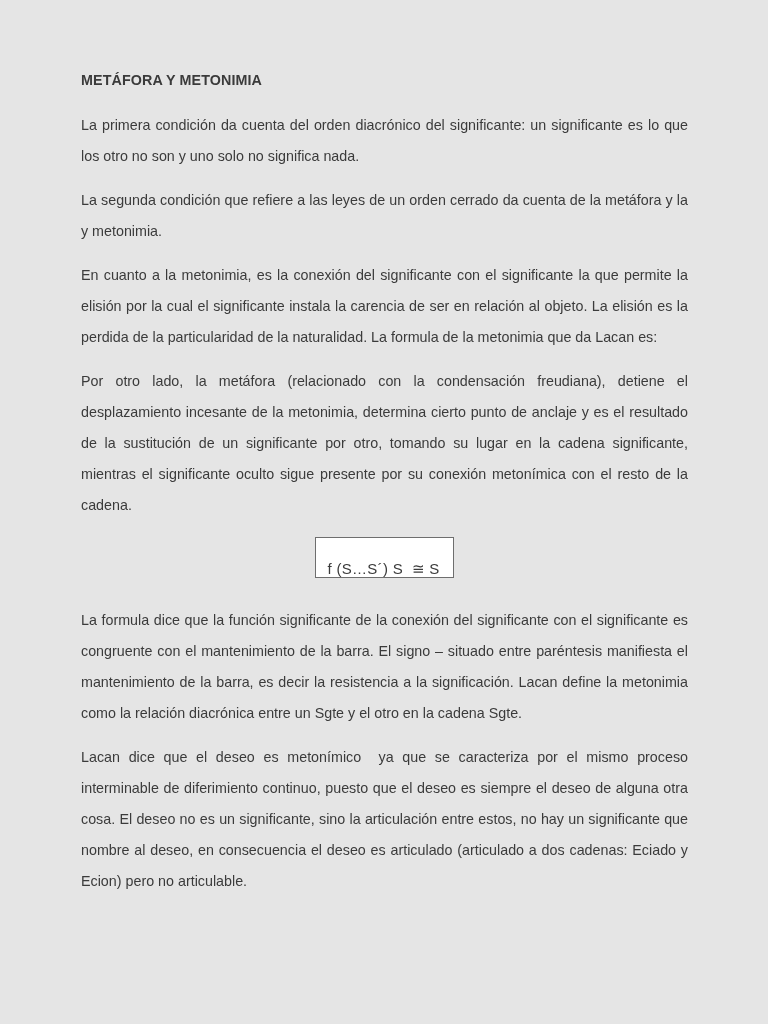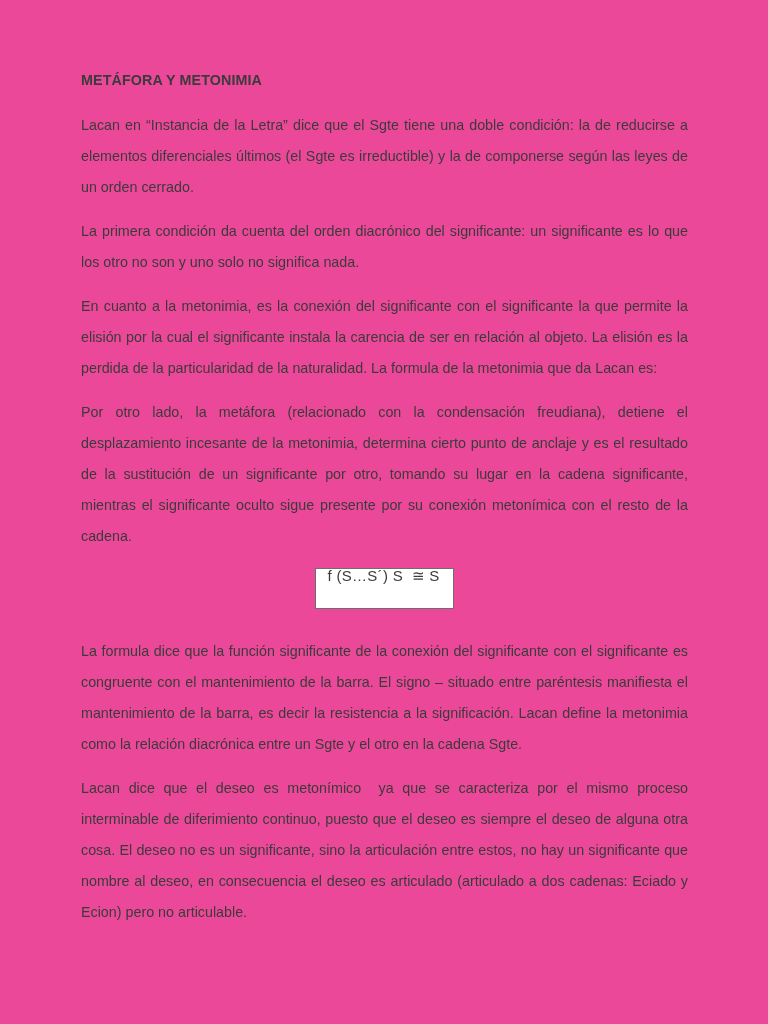--- a/index.html
+++ b/index.html
@@ -12,21 +12,21 @@
     height: 1024px;
     font-family: "Liberation Sans", sans-serif;
     color: #3b3b3b;
     -webkit-font-smoothing: antialiased;
     overflow: hidden;
   }
   .page {
     position: relative;
     width: 768px;
     height: 1024px;
-    background: #ec4899;
+    background: #e5e5e5;
     box-sizing: border-box;
   }
   .content {
     position: absolute;
     left: 81px;
     top: 68px;
     width: 607px;
   }
   .doc-title {
     font-size: 14.3px;
@@ -55,21 +55,21 @@
     display: flex;
     justify-content: center;
     margin: 16px 0 27px 0;
   }
   .formula-box {
     border: 1px solid #6e6e6e;
     box-sizing: border-box;
     min-width: 131px;
     height: 41px;
     display: flex;
-    align-items: flex-start;
+    align-items: flex-end;
     justify-content: center;
     padding: 0 13px 0 11px;
     background: #ffffff;
   }
   .formula-text {
     font-family: "Liberation Sans", sans-serif;
     font-size: 15px;
     line-height: 1;
     color: #3b3b3b;
     letter-spacing: 0.3px;
@@ -79,24 +79,24 @@
   }
 </style>
 </head>
 <body>
 
 <div class="page">
   <div class="content">
 
     <h1 class="doc-title">METÁFORA Y METONIMIA</h1>
 
-    <p class="para">Lacan en “Instancia de la Letra” dice que el Sgte tiene una doble condición: la de reducirse a elementos diferenciales últimos (el Sgte es irreductible) y la de componerse según las leyes de un orden cerrado.</p>
 
     <p class="para">La primera condición da cuenta del orden diacrónico del significante: un significante es lo que los otro no son y uno solo no significa nada.</p>
 
+    <p class="para">La segunda condición que refiere a las leyes de un orden cerrado da cuenta de la metáfora y la y metonimia.</p>
 
 
     <p class="para">En cuanto a la metonimia, es la conexión del significante con el significante la que permite la elisión por la cual el significante instala la carencia de ser en relación al objeto. La elisión es la perdida de la particularidad de la naturalidad. La formula de la metonimia que da Lacan es:</p>
 
     <p class="para">Por otro lado, la metáfora (relacionado con la condensación freudiana), detiene el desplazamiento incesante de la metonimia, determina cierto punto de anclaje y es el resultado de la sustitución de un significante por otro, tomando su lugar en la cadena significante, mientras el significante oculto sigue presente por su conexión metonímica con el resto de la cadena.</p>
 
     <div class="formula-wrap">
       <div class="formula-box">
         <span class="formula-text">f (S…S´) S  ≅ S</span>
       </div>

